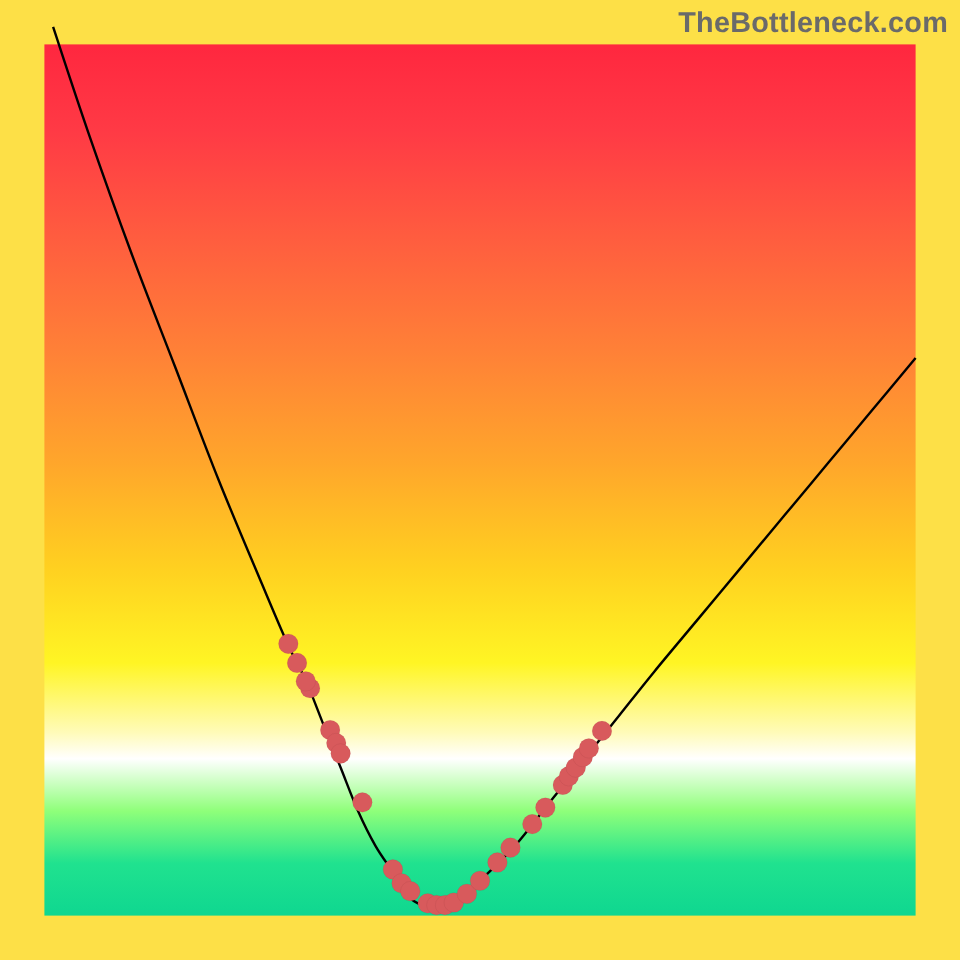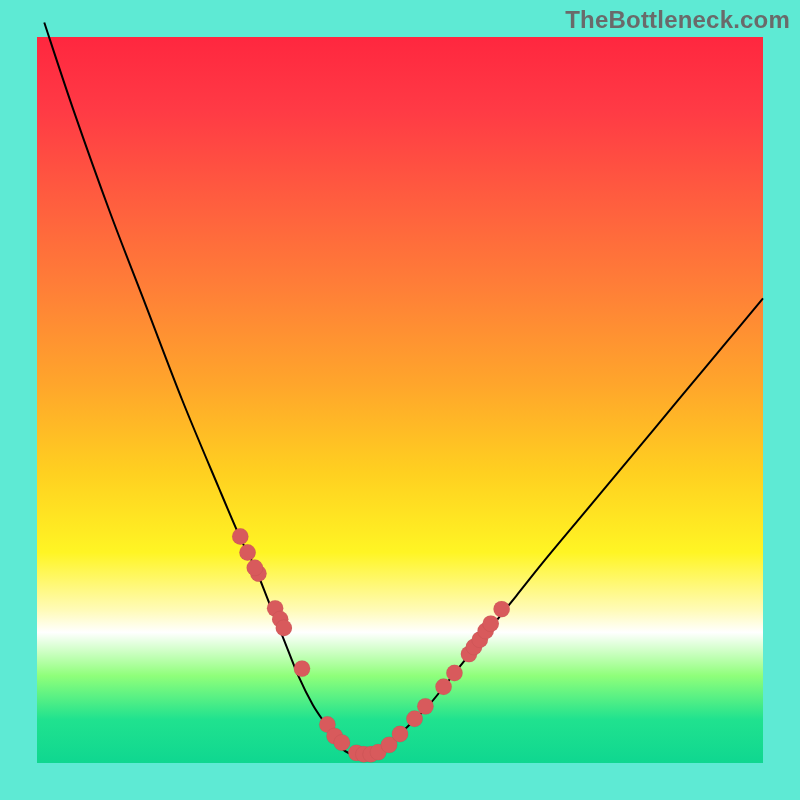--- a/index.html
+++ b/index.html
@@ -1,21 +1,21 @@
 <!DOCTYPE html>
 <html><head>
 <meta charset="utf-8">
 <style>
   * { margin: 0; padding: 0; box-sizing: border-box; }
   html, body { width: 800px; height: 800px; overflow: hidden; background: #000; }
   .container {
     position: relative;
     width: 800px;
     height: 800px;
-    background: #5eead4;
+    background: #fde047;
   }
   .watermark {
     position: absolute;
     top: 6px;
     right: 10px;
     font-family: Arial, Helvetica, sans-serif;
     font-size: 24px;
     font-weight: 600;
     color: #6a6a6a;
     letter-spacing: 0.2px;

